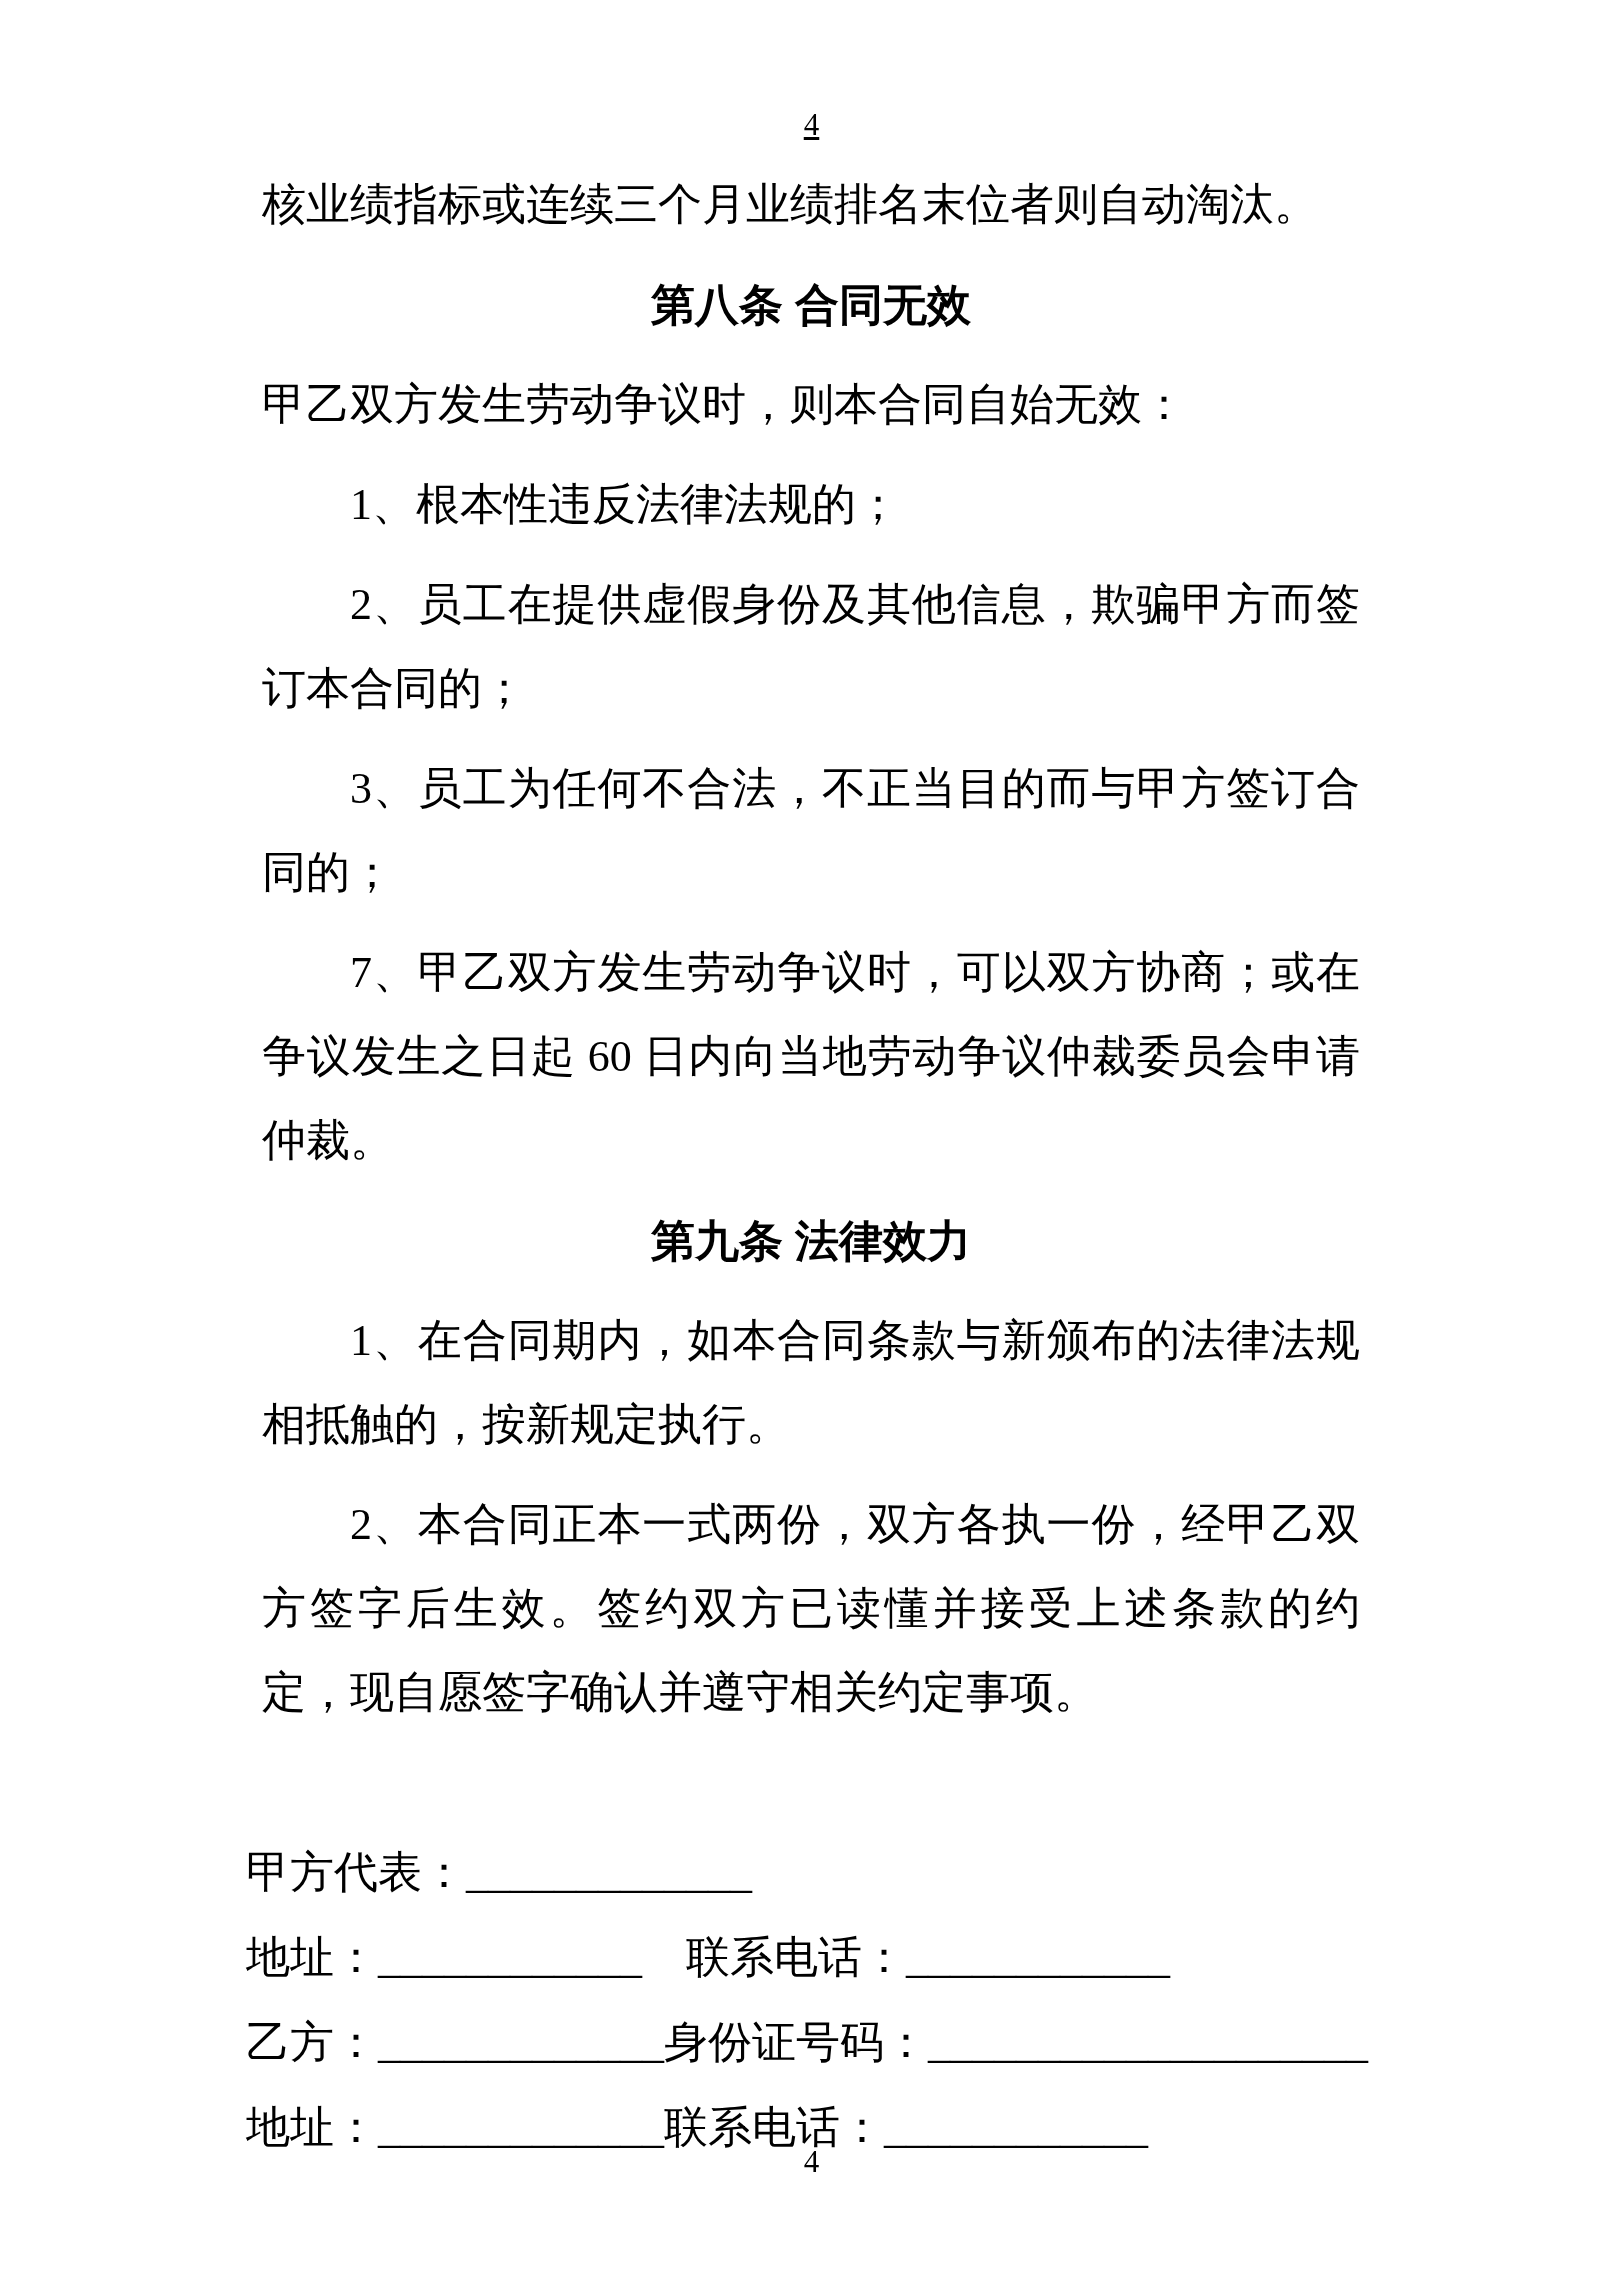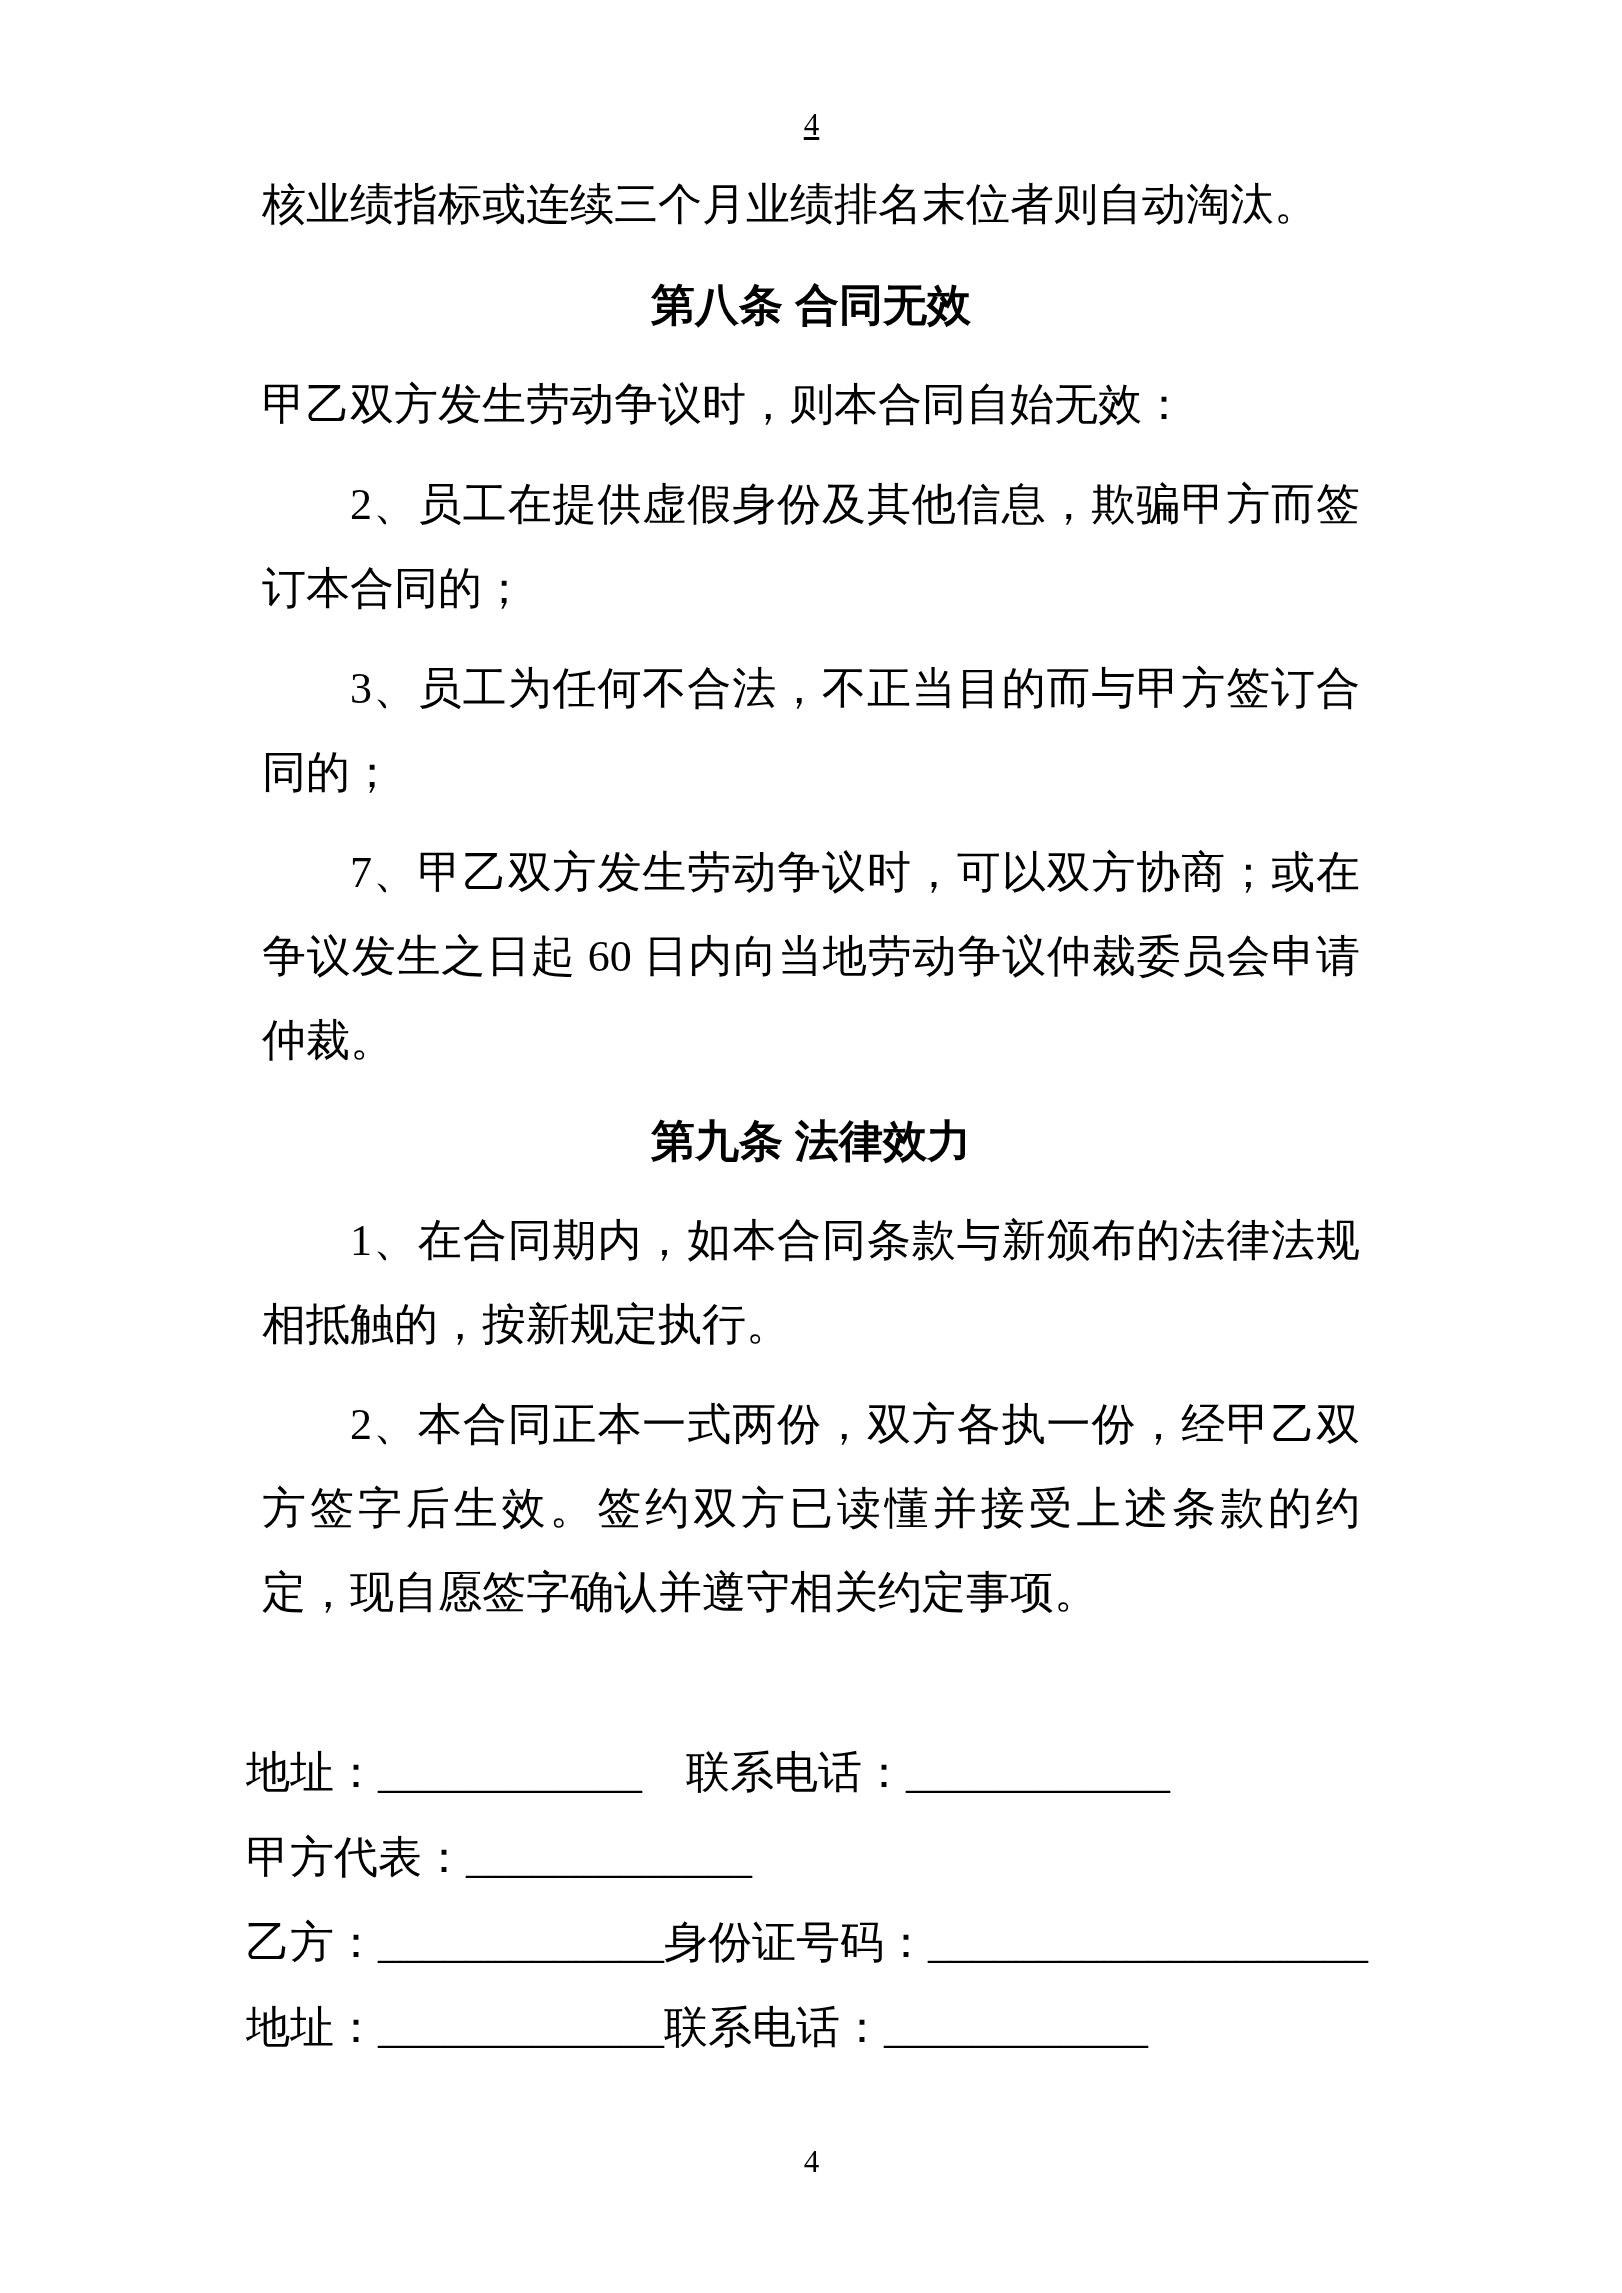--- a/index.html
+++ b/index.html
@@ -76,38 +76,39 @@
   <div class="pagenum top">4</div>
 
   <main class="content">
 
     <p class="body">核业绩指标或连续三个月业绩排名末位者则自动淘汰。</p>
 
     <p class="heading">第八条 合同无效</p>
 
     <p class="body">甲乙双方发生劳动争议时，则本合同自始无效：</p>
 
+    <p class="indent">1、根本性违反法律法规的；</p>
 
     <p class="indent">2、员工在提供虚假身份及其他信息，欺骗甲方而签订本合同的；</p>
 
     <p class="indent">3、员工为任何不合法，不正当目的而与甲方签订合同的；</p>
 
     <p class="indent">7、甲乙双方发生劳动争议时，可以双方协商；或在争议发生之日起 60 日内向当地劳动争议仲裁委员会申请仲裁。</p>
 
     <p class="heading">第九条 法律效力</p>
 
     <p class="indent">1、在合同期内，如本合同条款与新颁布的法律法规相抵触的，按新规定执行。</p>
 
     <p class="indent">2、本合同正本一式两份，双方各执一份，经甲乙双方签字后生效。签约双方已读懂并接受上述条款的约定，现自愿签字确认并遵守相关约定事项。</p>
 
     <div class="signature-block">
 
+      <p class="sig">甲方代表：_____________</p>
+
       <p class="sig">地址：____________　联系电话：____________</p>
-
-      <p class="sig">甲方代表：_____________</p>
 
       <p class="sig">乙方：_____________身份证号码：____________________</p>
 
       <p class="sig">地址：_____________联系电话：____________</p>
 
 
     </div>
 
   </main>
 

